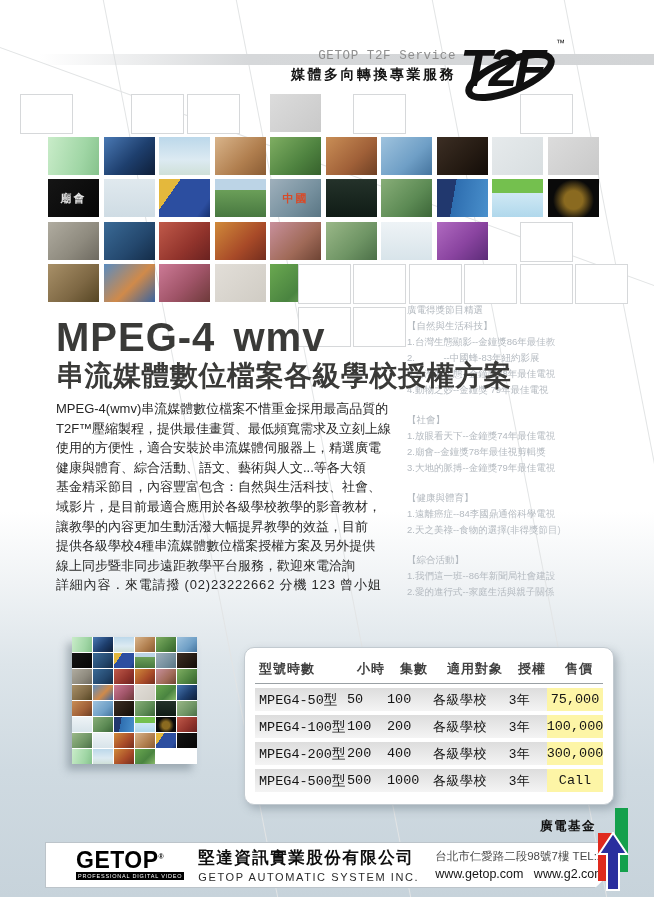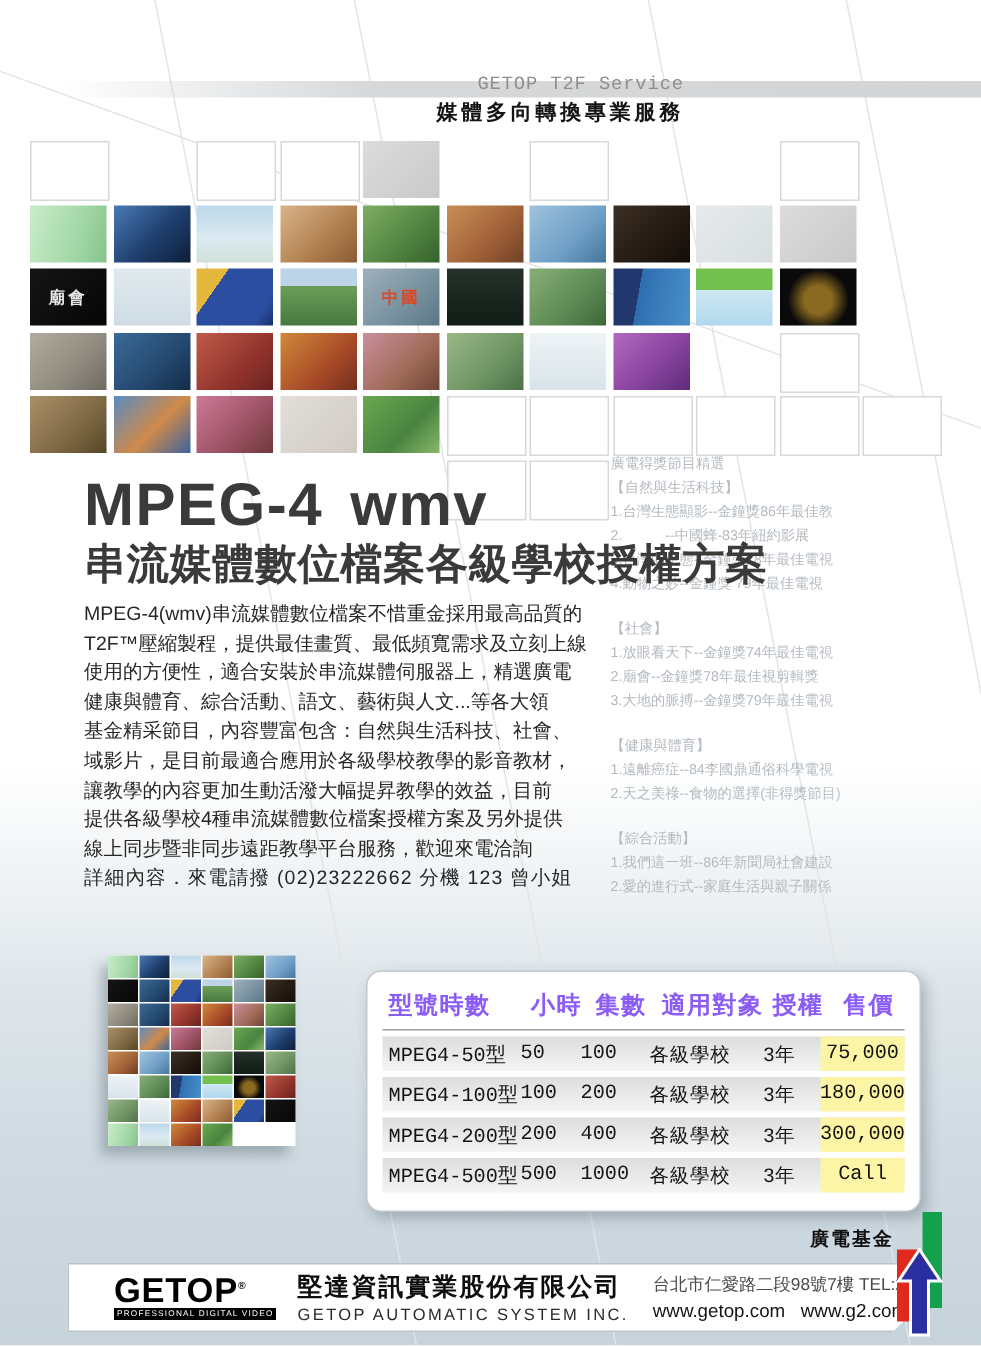--- a/index.html
+++ b/index.html
@@ -13,21 +13,21 @@
   #top-band{position:absolute;left:0;top:54px;width:654px;height:11px;z-index:2;
     background:linear-gradient(90deg,rgba(214,216,218,0) 6%,#d6d8da 38%,#d2d4d6 100%);}
   #header-text{position:absolute;left:210px;top:48px;width:246px;text-align:right;z-index:3;line-height:1.35;}
   #service-label{color:#8e8e8e;font-size:12.5px;letter-spacing:0.6px;font-family:Liberation Mono, monospace;}
   #service-sublabel{color:#141414;font-weight:bold;font-size:14px;letter-spacing:2.5px;}
   #t2f-logo{position:absolute;left:458px;top:34px;z-index:3;}
   
   #thumb-grid{position:absolute;left:20px;top:94px;z-index:2;}
   .cell{position:absolute;width:51px;height:38px;}
   .cell.box{background:#ffffff;border:1.5px solid #d6d8da;}
-  .cell.photo{border:0;}
+  .cell.photo{border:0;margin-left:28px;}
   .cell .lbl{position:absolute;left:0;top:0;width:100%;height:100%;display:flex;align-items:center;justify-content:center;
     font-size:11px;font-weight:bold;letter-spacing:2px;}
   
   #headline{position:absolute;left:56px;top:317px;z-index:5;color:#3a3a38;}
   #headline-en{font-size:40px;font-weight:bold;letter-spacing:1px;line-height:1.0;word-spacing:6px;}
   #headline-zh{font-size:28px;font-weight:bold;letter-spacing:0.5px;margin-top:3px;line-height:1.15;white-space:nowrap;}
   
   #body-text{position:absolute;left:56px;top:399px;width:345px;z-index:4;
     font-size:13px;line-height:19.6px;color:#272727;}
   #body-text .bline{white-space:nowrap;}
@@ -38,21 +38,21 @@
     -webkit-mask-image:linear-gradient(90deg,#000 0%,#000 52%,rgba(0,0,0,0) 96%);
     mask-image:linear-gradient(90deg,#000 0%,#000 52%,rgba(0,0,0,0) 96%);}
   #program-list .sec-heading{margin-top:14px;}
   #program-list .sec-heading.first{margin-top:0;}
   #program-list div{white-space:nowrap;overflow:hidden;}
   
   #pricing-table{position:absolute;left:244px;top:647px;width:348px;z-index:6;
     background:#ffffff;border:1px solid #c2cad0;border-radius:10px;
     padding:10px 10px 12px 10px;box-shadow:3px 4px 9px rgba(95,110,122,0.42);}
   .trow{display:grid;grid-template-columns:92px 40px 46px 76px 38px 56px;align-items:center;}
-  .thead{font-size:16px;font-weight:bold;color:#8b5cf6;padding:2px 0 5px 4px;
+  .thead{font-size:13px;font-weight:bold;color:#404040;padding:2px 0 5px 4px;
     border-bottom:1.5px solid #9aa0a4;letter-spacing:1px;}
   .thead span{text-align:center;}
   .thead span:first-child{text-align:left;}
   .tdata{margin-top:4px;height:23px;background:linear-gradient(180deg,#dddddd,#f4f4f4);
     font-size:13.5px;color:#141414;}
   .tdata .c{text-align:left;font-family:"Liberation Mono","DejaVu Sans Mono",monospace;}
   .tdata .model{text-align:left;padding-left:4px;}
   .tdata .zh{font-family:"Liberation Sans","DejaVu Sans",sans-serif;font-size:13px;letter-spacing:0.5px;}
   .tdata .price{height:23px;display:flex;align-items:center;justify-content:center;}
   
@@ -95,20 +95,27 @@
   <div class="diag" style="left:556px;top:-40px;transform:rotate(-11deg);"></div>
   <div class="diag shallow" style="left:-30px;top:36px;transform:rotate(20deg);"></div>
 
   <div id="top-band"></div>
 
   <div id="header-text">
     <div id="service-label">GETOP T2F Service</div>
     <div id="service-sublabel">媒體多向轉換專業服務</div>
   </div>
 
+  <div id="t2f-logo">
+    <svg width="112" height="74" viewBox="0 0 112 74">
+      <ellipse cx="52" cy="42" rx="44" ry="15" fill="none" stroke="#111" stroke-width="7" transform="rotate(-22 52 42)"></ellipse>
+      <text x="2" y="52" font-family="Liberation Sans, sans-serif" font-size="52" font-weight="bold" font-style="italic" fill="#111" letter-spacing="-3">T2F</text>
+      <text x="98" y="12" font-family="Liberation Sans, sans-serif" font-size="9" fill="#111">™</text>
+    </svg>
+  </div>
 
   <div id="thumb-grid">
       <div class="cell box" style="left: 0px; top: 0px;"></div>
       <div class="cell box" style="left: 111px; top: 0px;"></div>
       <div class="cell box" style="left: 166.5px; top: 0px;"></div>
       <div class="cell photo" style="left: 222px; top: 0px; background: linear-gradient(135deg, rgb(220, 220, 220), rgb(201, 201, 201));"></div>
       <div class="cell box" style="left: 333px; top: 0px;"></div>
       <div class="cell box" style="left: 499.5px; top: 0px;"></div>
       <div class="cell photo" style="left: 0px; top: 42.6px; background: linear-gradient(105deg, rgb(201, 236, 201), rgb(160, 214, 165) 65%, rgb(134, 194, 140));"></div>
       <div class="cell photo" style="left: 55.5px; top: 42.6px; background: linear-gradient(135deg, rgb(74, 121, 180), rgb(30, 63, 110) 55%, rgb(14, 30, 56));"></div>
@@ -214,21 +221,21 @@
           <span class="c zh">各級學校</span>
           <span class="c zh">3年</span>
           <span class="c price" style="background: rgb(253, 245, 166);">75,000</span>
         </div>
         <div class="trow tdata">
           <span class="c model">MPEG4-100型</span>
           <span class="c">100</span>
           <span class="c">200</span>
           <span class="c zh">各級學校</span>
           <span class="c zh">3年</span>
-          <span class="c price" style="background: rgb(253, 245, 166);">180,000</span>
+          <span class="c price" style="background: rgb(253, 245, 166);">100,000</span>
         </div>
         <div class="trow tdata">
           <span class="c model">MPEG4-200型</span>
           <span class="c">200</span>
           <span class="c">400</span>
           <span class="c zh">各級學校</span>
           <span class="c zh">3年</span>
           <span class="c price" style="background: rgb(253, 245, 166);">300,000</span>
         </div>
         <div class="trow tdata">

